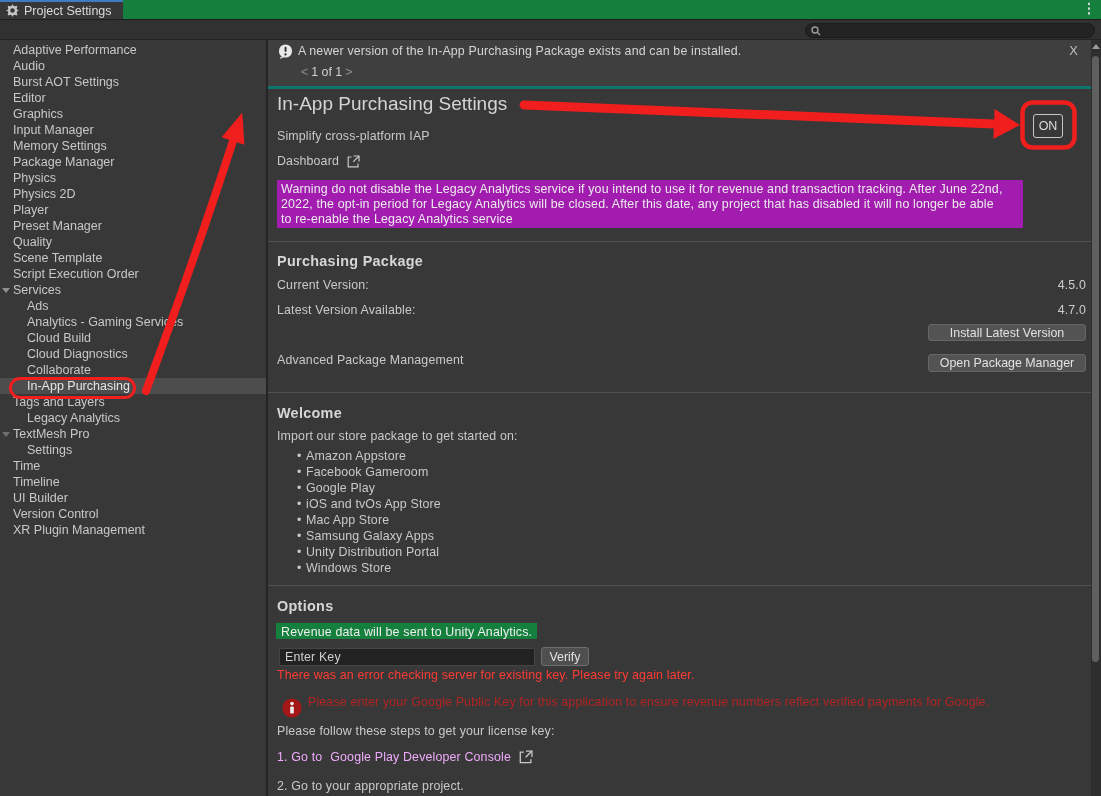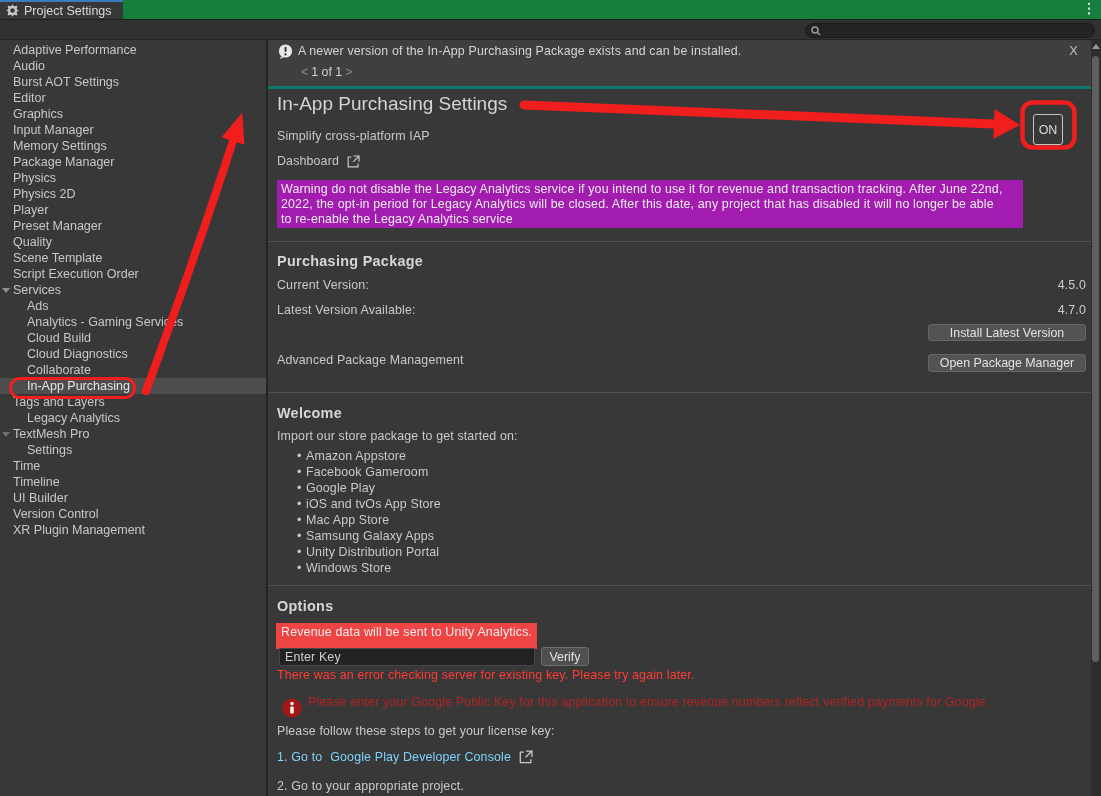--- a/index.html
+++ b/index.html
@@ -43,55 +43,55 @@
 
   .notif { position:absolute; left:0; top:0; width:824px; height:49px; background:#3F3F3F;
     border-bottom:3px solid #0f766e; }
   .notif-icon { position:absolute; left:10px; top:4px; width:15px; height:15px; }
   .notif-text { position:absolute; left:30px; top:4px; font-size:12.4px; color:#D4D4D4; white-space:nowrap; letter-spacing:0.15px; }
   .pager { position:absolute; left:30px; top:25px; font-size:12.4px; color:#CFCFCF; white-space:nowrap; }
   .pager .pbtn { color:#8F8F8F; padding:0 3px; cursor:default; }
   .notif-close { position:absolute; right:14px; top:3px; font-size:13px; color:#BFBFBF; cursor:default; }
 
   .page-title { position:absolute; left:9px; top:53px; font-size:19px; color:#D4D4D4; white-space:nowrap; }
-  .on-badge { position:absolute; left:765px; top:74px; width:30px; height:31px;
+  .on-badge { position:absolute; left:765px; top:74px; width:30px; height:24px;
     border:1px solid #C6C6C6; border-radius:3px; color:#DCDCDC; font-size:12.5px;
     display:flex; align-items:center; justify-content:center; }
 
   .bluebox { position:absolute; left:9px; top:140px; width:746px; background:#a21caf;
     color:#ECECEC; font-size:12.4px; line-height:15px; padding:1.5px 19px 1.5px 4px; letter-spacing:0.16px; }
 
   .hdivider { position:absolute; left:0; width:824px; height:1px; background:#515151; }
 
   .sect-head { position:absolute; left:9px; font-size:14.4px; font-weight:bold; color:#D6D6D6; white-space:nowrap; letter-spacing:0.3px; }
   .rightval { position:absolute; right:6px; font-size:12.4px; color:#CDCDCD; letter-spacing:0.15px; }
 
   .btn { position:absolute; background:#535353; border:1px solid #666666; border-radius:3px;
     color:#E2E2E2; font-size:12.4px; font-family:inherit; display:flex; align-items:center;
     justify-content:center; cursor:default; white-space:nowrap; }
   .btn-install { left:660px; top:284px; width:158px; height:17px; }
   .btn-open { left:660px; top:314px; width:158px; height:18px; }
 
   .bullet-row { position:absolute; left:29px; font-size:12.4px; color:#C9C9C9; white-space:nowrap; letter-spacing:0.15px; }
   .bullet-row .dot { display:inline-block; width:9px; color:#C9C9C9; }
 
-  .chip { position:absolute; left:8px; top:583px; height:26px; background:#ef4444; color:#EFEFEF;
+  .chip { position:absolute; left:8px; top:583px; height:16px; background:#15803d; color:#EFEFEF;
     font-size:12.4px; line-height:18px; padding:0 5px; white-space:nowrap; letter-spacing:0.18px; }
 
   .keyfield { position:absolute; left:11px; top:608px; width:256px; height:18px; background:#222222;
     border:1px solid #454545; border-radius:1px; color:#CFCFCF; font-size:12.4px;
     font-family:inherit; padding:0 5px; outline:none; letter-spacing:0.15px; }
   .btn-verify { left:273px; top:607px; width:48px; height:19px; background:#4F4F4F; border-color:#6E6E6E; }
 
   .err1 { position:absolute; left:9px; top:628px; font-size:12.4px; color:#FF3B35; white-space:nowrap; letter-spacing:0.15px; }
   .err-icon { position:absolute; left:14px; top:658px; width:20px; height:20px; }
   .err2 { position:absolute; left:40px; top:655px; font-size:12.4px; color:#B22424; white-space:nowrap; letter-spacing:0.15px; }
 
   .steps { position:absolute; left:9px; top:684px; font-size:12.4px; color:#C9C9C9; white-space:nowrap; letter-spacing:0.15px; }
-  .step1 { position:absolute; left:9px; top:710px; font-size:12.4px; color:#7dd3fc; white-space:nowrap;
+  .step1 { position:absolute; left:9px; top:710px; font-size:12.4px; color:#f0abfc; white-space:nowrap;
     display:flex; align-items:center; letter-spacing:0.15px; }
   .step2 { position:absolute; left:9px; top:739px; font-size:12.4px; color:#C9C9C9; white-space:nowrap; letter-spacing:0.15px; }
   .extlink { display:inline-block; margin-left:8px; }
 
   
   .scrollbar { position:absolute; left:1091px; top:40px; width:10px; height:756px; background:#2E2E2E; }
   .sb-up { position:absolute; left:1px; top:4px; width:0; height:0;
     border-left:4px solid transparent; border-right:4px solid transparent; border-bottom:5px solid #9A9A9A; }
   .sb-thumb { position:absolute; left:1px; top:16px; width:7px; height:606px; background:#5F5F5F; border-radius:4px; }
 

